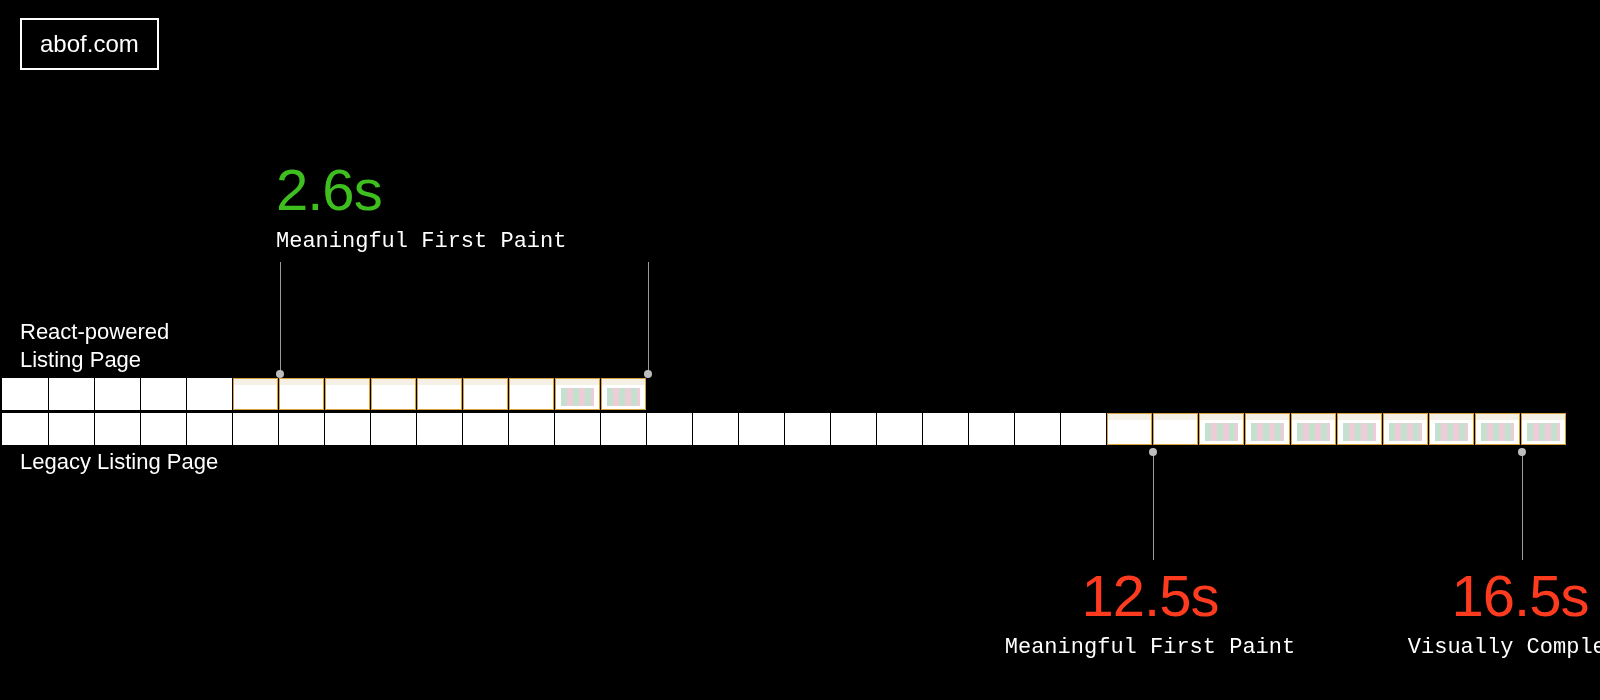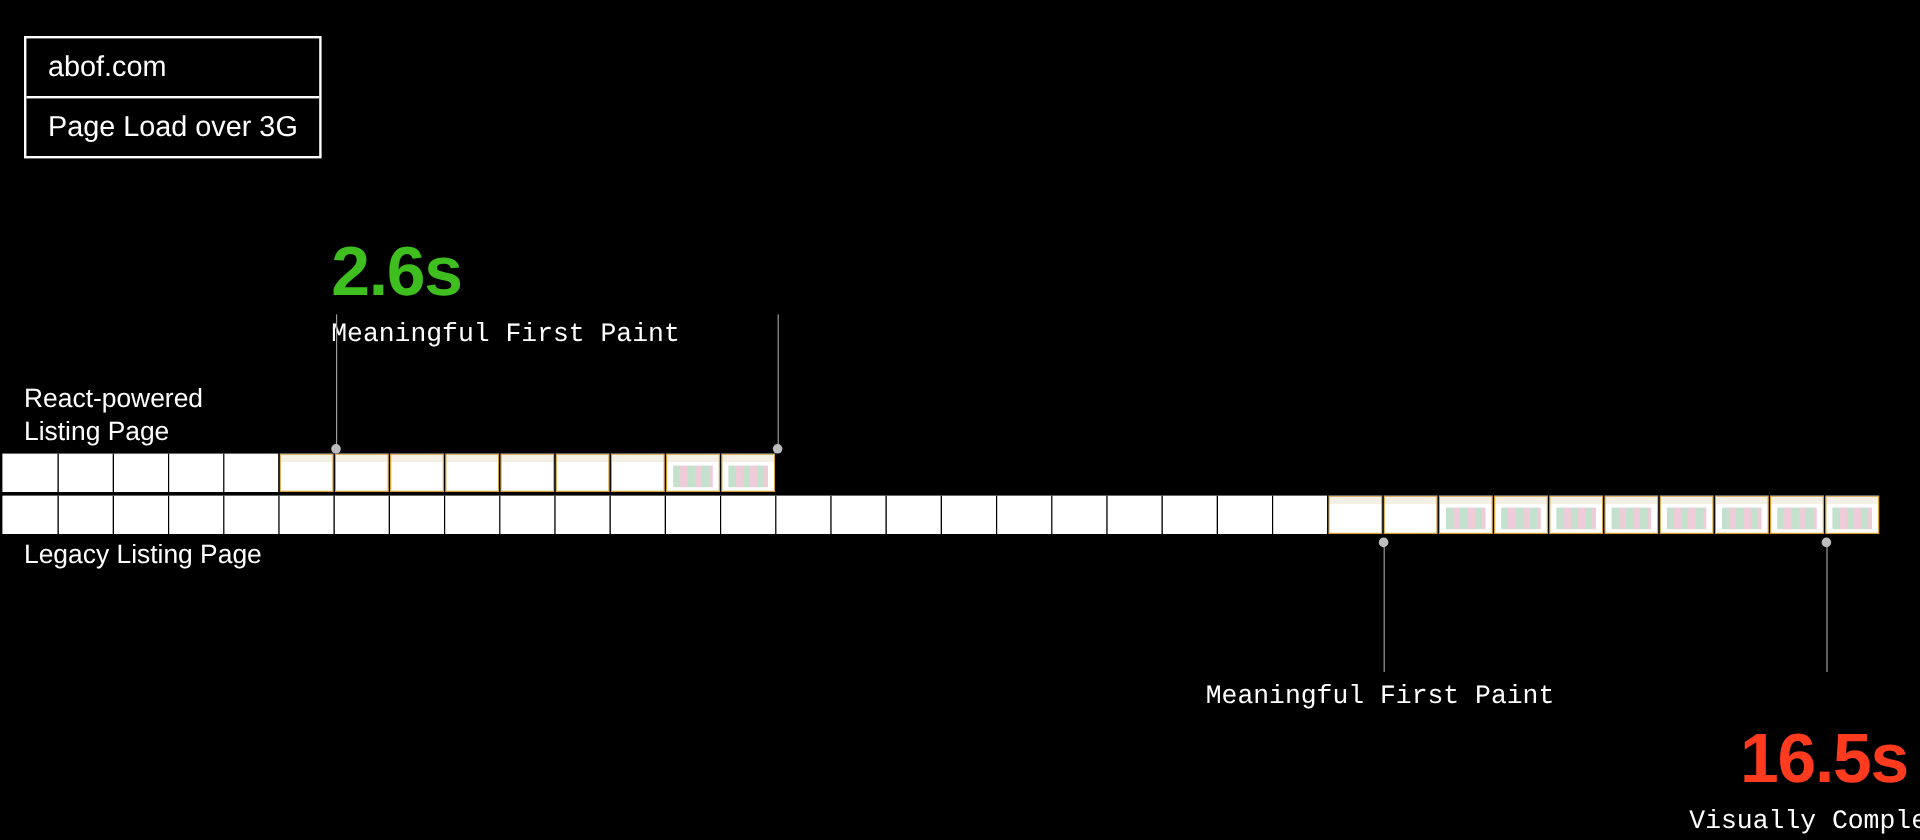--- a/index.html
+++ b/index.html
@@ -1,52 +1,51 @@
 <!DOCTYPE html>
 <html><head>
 <meta charset="utf-8">
 <style>
   * { margin: 0; padding: 0; box-sizing: border-box; }
   html, body { width: 1600px; height: 700px; background: #000; color: #fff; font-family: "Helvetica Neue", Arial, sans-serif; overflow: hidden; }
   .stage { position: relative; width: 1600px; height: 700px; }
 
-  .titlebox { position: absolute; left: 20px; top: 30px; border: 2px solid #fff; }
+  .titlebox { position: absolute; left: 20px; top: 18px; border: 2px solid #fff; }
   .titlebox > div { padding: 10px 18px; font-size: 24px; font-weight: 500; text-align: left; }
   .titlebox > div + div { border-top: 2px solid #fff; }
 
   .tl-label { position: absolute; font-size: 22px; line-height: 1.25; }
   .react-label { left: 20px; top: 318px; }
   .legacy-label { left: 20px; top: 448px; }
 
   .strip { position: absolute; left: 2px; height: 32px; display: flex; }
   .react-strip { top: 378px; }
   .legacy-strip { top: 413px; }
   .frame { width: 46px; height: 32px; border-left: 1px solid #000; background: #fff; position: relative; }
   .frame:first-child { border-left: none; }
   .frame.blank { background: transparent; }
   .frame.partial { background: linear-gradient(to bottom, #f4f0e6 0 7px, #fff 7px 100%); box-shadow: inset 0 0 0 1px #d6a13b; }
   .frame.complete { background: linear-gradient(to bottom, #f4f0e6 0 7px, #fff 7px 100%); box-shadow: inset 0 0 0 1px #d6a13b; }
   .frame.complete::after { content:""; position:absolute; left:6px; right:6px; top:10px; bottom:4px;
     background: repeating-linear-gradient(90deg, #a9d4b8 0 6px, #e6b7c7 6px 12px); opacity:.7; }
 
   .metric { position: absolute; }
-  .metric .val { font-weight: 700; letter-spacing: -1px; margin-top: 37px; }
+  .metric .val { font-weight: 400; letter-spacing: -1px; }
   .metric .lbl { font-size: 22px; margin-top: 6px; font-family: Liberation Mono, monospace; }
   .green .val { color: #3fbe1f; font-size: 58px; }
   .red  .val { color: #ff3b1f; font-size: 58px; }
   .connector { position: absolute; width: 1px; background: #9a9a9a; }
   .dot { position: absolute; width: 8px; height: 8px; border-radius: 50%; background: #bdbdbd; transform: translate(-50%, -50%); }
 </style>
 </head>
 <body>
 <div class="stage">
 
   <div class="titlebox">
     <div>abof.com</div>
-    <div>Page Load over 3G</div>
   </div>
 
   <div class="tl-label legacy-label">Legacy Listing Page</div>
   <div class="tl-label react-label">
     <span>React-powered</span><br>
     <span>Listing Page</span>
   </div>
 
   <div class="strip react-strip" id="react-strip">
       <div class="frame"></div>
@@ -127,20 +126,21 @@
   </div>
   <div class="connector" style="left:280px; top:262px; height:110px;"></div>
   <div class="dot" style="left:280px; top:374px;"></div>
 
   <div class="connector" style="left:648px; top:262px; height:110px;"></div>
   <div class="dot" style="left:648px; top:374px;"></div>
 
   <div class="connector" style="left:1153px; top:452px; height:108px;"></div>
   <div class="dot" style="left:1153px; top:452px;"></div>
   <div class="metric red" style="left:1000px; top:562px; text-align:center; width:300px;">
+    <div class="val">12.5s</div>
     <div class="lbl">Meaningful First Paint</div>
   </div>
 
   <div class="connector" style="left:1522px; top:452px; height:108px;"></div>
   <div class="dot" style="left:1522px; top:452px;"></div>
   <div class="metric red" style="left:1380px; top:562px; text-align:center; width:280px;">
     <div class="val">16.5s</div>
     <div class="lbl">Visually Complete</div>
   </div>
 

